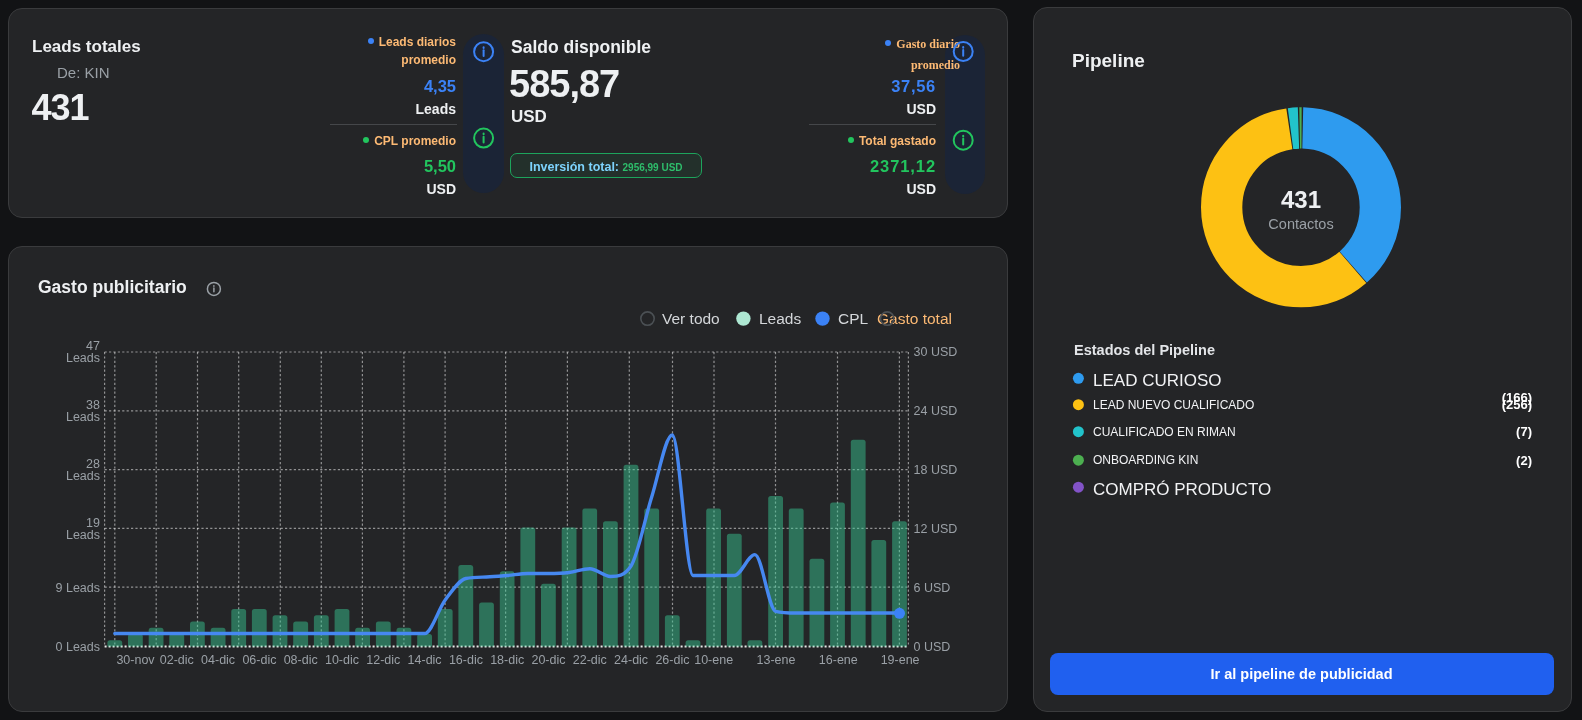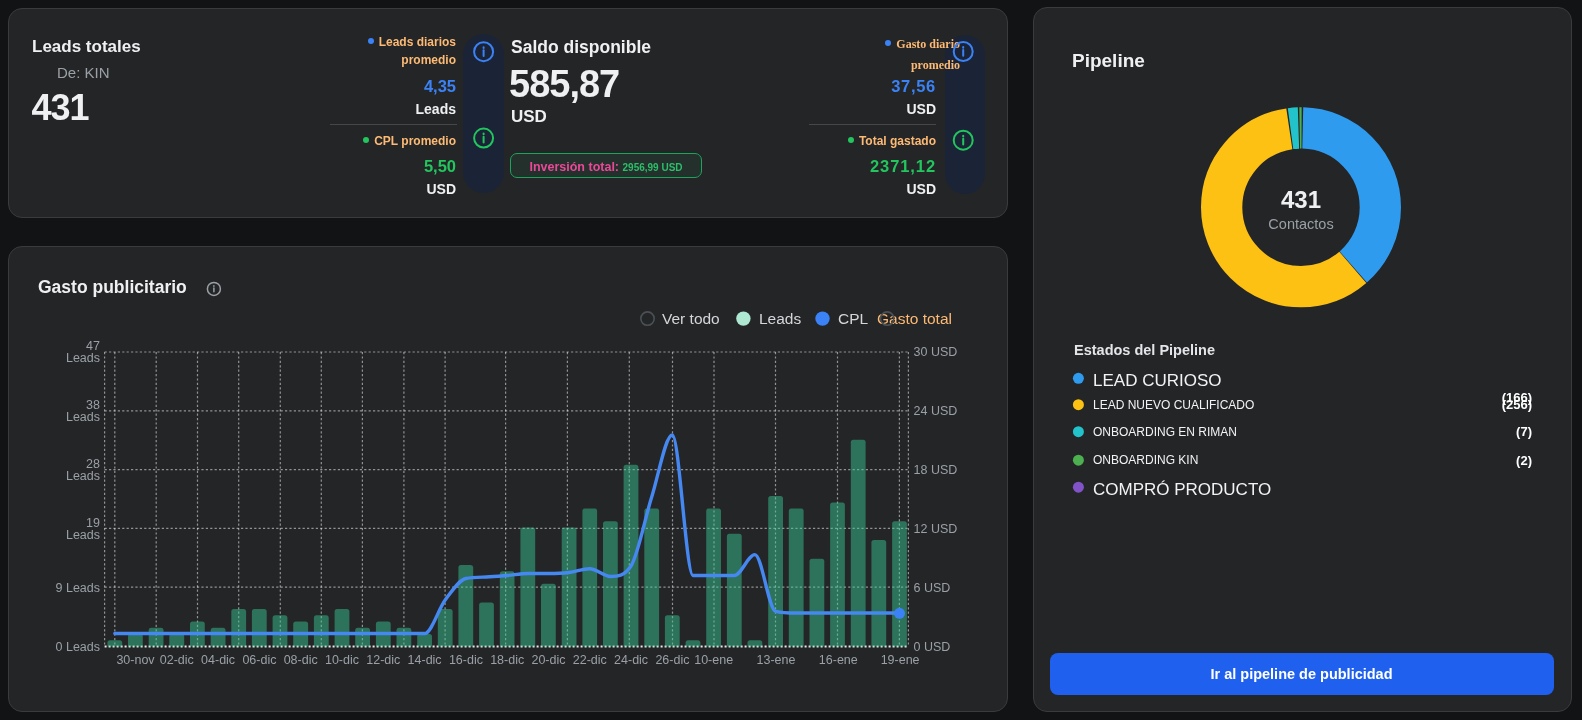--- a/index.html
+++ b/index.html
@@ -31,21 +31,21 @@
 <div class="abs green b r" style="left:256px;top:156.5px;width:200px;font-size:16.5px;">5,50</div>
 <div class="abs wt b r" style="left:256px;top:181px;width:200px;font-size:14px;">USD</div>
 
 <div class="abs" style="left:463px;top:34px;width:41px;height:159px;background:#1b2436;border-radius:21px;"></div>
 <div class="abs" style="left:945px;top:35px;width:40px;height:159px;background:#1b2436;border-radius:21px;"></div>
 
 <div class="abs wt b" style="left:511px;top:37px;font-size:17.5px;">Saldo disponible</div>
 <div class="abs wt" style="left:509px;top:63px;font-size:38px;font-weight:bold;letter-spacing:-1px;">585,87</div>
 <div class="abs wt b" style="left:511px;top:107px;font-size:17px;">USD</div>
 <div class="abs" style="left:510px;top:152.5px;width:192px;height:25.5px;border:1px solid #1da45c;border-radius:7px;background:rgba(34,197,94,0.07);text-align:center;line-height:24px;white-space:nowrap;">
-<span style="color:#ec4899;font-size:12.5px;font-weight:bold;">Inversión total: </span><span class="b" style="font-size:10px;color:#2ebd6b;">2956,99 USD</span></div>
+<span style="color:#7dd3fc;font-size:12.5px;font-weight:bold;">Inversión total: </span><span class="b" style="font-size:10px;color:#2ebd6b;">2956,99 USD</span></div>
 
 <div class="abs lbl r" style="left:760px;top:34px;width:200px;line-height:21px;font-family:Liberation Serif, serif;"><span class="dot" style="background:#3b82f6"></span>Gasto diario<br>promedio</div>
 <div class="abs blue b r" style="left:736px;top:77px;width:200px;font-size:16.5px;letter-spacing:0.7px;">37,56</div>
 <div class="abs wt b r" style="left:736px;top:100.5px;width:200px;font-size:14px;">USD</div>
 <div class="abs" style="left:809px;top:123.5px;width:127px;border-top:1px solid #45474a;"></div>
 <div class="abs lbl r" style="left:736px;top:133.5px;width:200px;"><span class="dot" style="background:#22c55e"></span>Total gastado</div>
 <div class="abs green b r" style="left:736px;top:156.5px;width:200px;font-size:16.5px;letter-spacing:0.9px;">2371,12</div>
 <div class="abs wt b r" style="left:736px;top:181px;width:200px;font-size:14px;">USD</div>
 
 <div class="abs wt b" style="left:38px;top:277px;font-size:17.5px;">Gasto publicitario</div>
@@ -55,21 +55,21 @@
 <div class="abs" style="left:877px;top:310px;font-size:15.5px;color:#fdba74;">Gasto total</div>
 
 <div class="abs wt b" style="left:1072px;top:50px;font-size:19px;">Pipeline</div>
 <div class="abs wt b" style="left:1201px;top:186px;width:200px;text-align:center;font-size:24px;">431</div>
 <div class="abs gray" style="left:1201px;top:216px;width:200px;text-align:center;font-size:14.5px;">Contactos</div>
 <div class="abs b" style="left:1074px;top:342px;font-size:14.5px;color:#e3e5e8;">Estados del Pipeline</div>
 <div class="abs" style="left:1093px;top:371.3px;font-size:17px;color:#f2f3f5;">LEAD CURIOSO</div>
 <div class="abs b r" style="left:1330px;top:390px;width:202px;font-size:13px;color:#ffffff;">(166)</div>
 <div class="abs" style="left:1093px;top:397.7px;font-size:12px;color:#f2f3f5;">LEAD NUEVO CUALIFICADO</div>
 <div class="abs b r" style="left:1330px;top:397.2px;width:202px;font-size:13px;color:#ffffff;">(256)</div>
-<div class="abs" style="left:1093px;top:424.7px;font-size:12px;color:#f2f3f5;">ONBOARDING EN RIMAN</div>
+<div class="abs" style="left:1093px;top:424.7px;font-size:12px;color:#f2f3f5;">CUALIFICADO EN RIMAN</div>
 <div class="abs b r" style="left:1330px;top:424.2px;width:202px;font-size:13px;color:#ffffff;">(7)</div>
 <div class="abs" style="left:1093px;top:453.2px;font-size:12px;color:#f2f3f5;">ONBOARDING KIN</div>
 <div class="abs b r" style="left:1330px;top:452.7px;width:202px;font-size:13px;color:#ffffff;">(2)</div>
 <div class="abs" style="left:1093px;top:480.2px;font-size:17px;color:#f2f3f5;">COMPRÓ PRODUCTO</div>
 
 <div class="abs" style="left:1049.5px;top:653px;width:504px;height:42px;background:#2060ef;border-radius:8px;text-align:center;line-height:42px;color:#fff;font-weight:bold;font-size:14.5px;">Ir al pipeline de publicidad</div>
 <svg width="1582" height="720" viewBox="0 0 1582 720" style="position:absolute;left:0;top:0;" font-family="Liberation Sans, sans-serif">
 <g stroke="rgba(255,255,255,0.5)" stroke-width="1.2" stroke-dasharray="2.2 2.2" fill="none">
 <line x1="104.6" y1="352.0" x2="908.4" y2="352.0"></line>
 <line x1="104.6" y1="352.0" x2="104.6" y2="646.5"></line>

